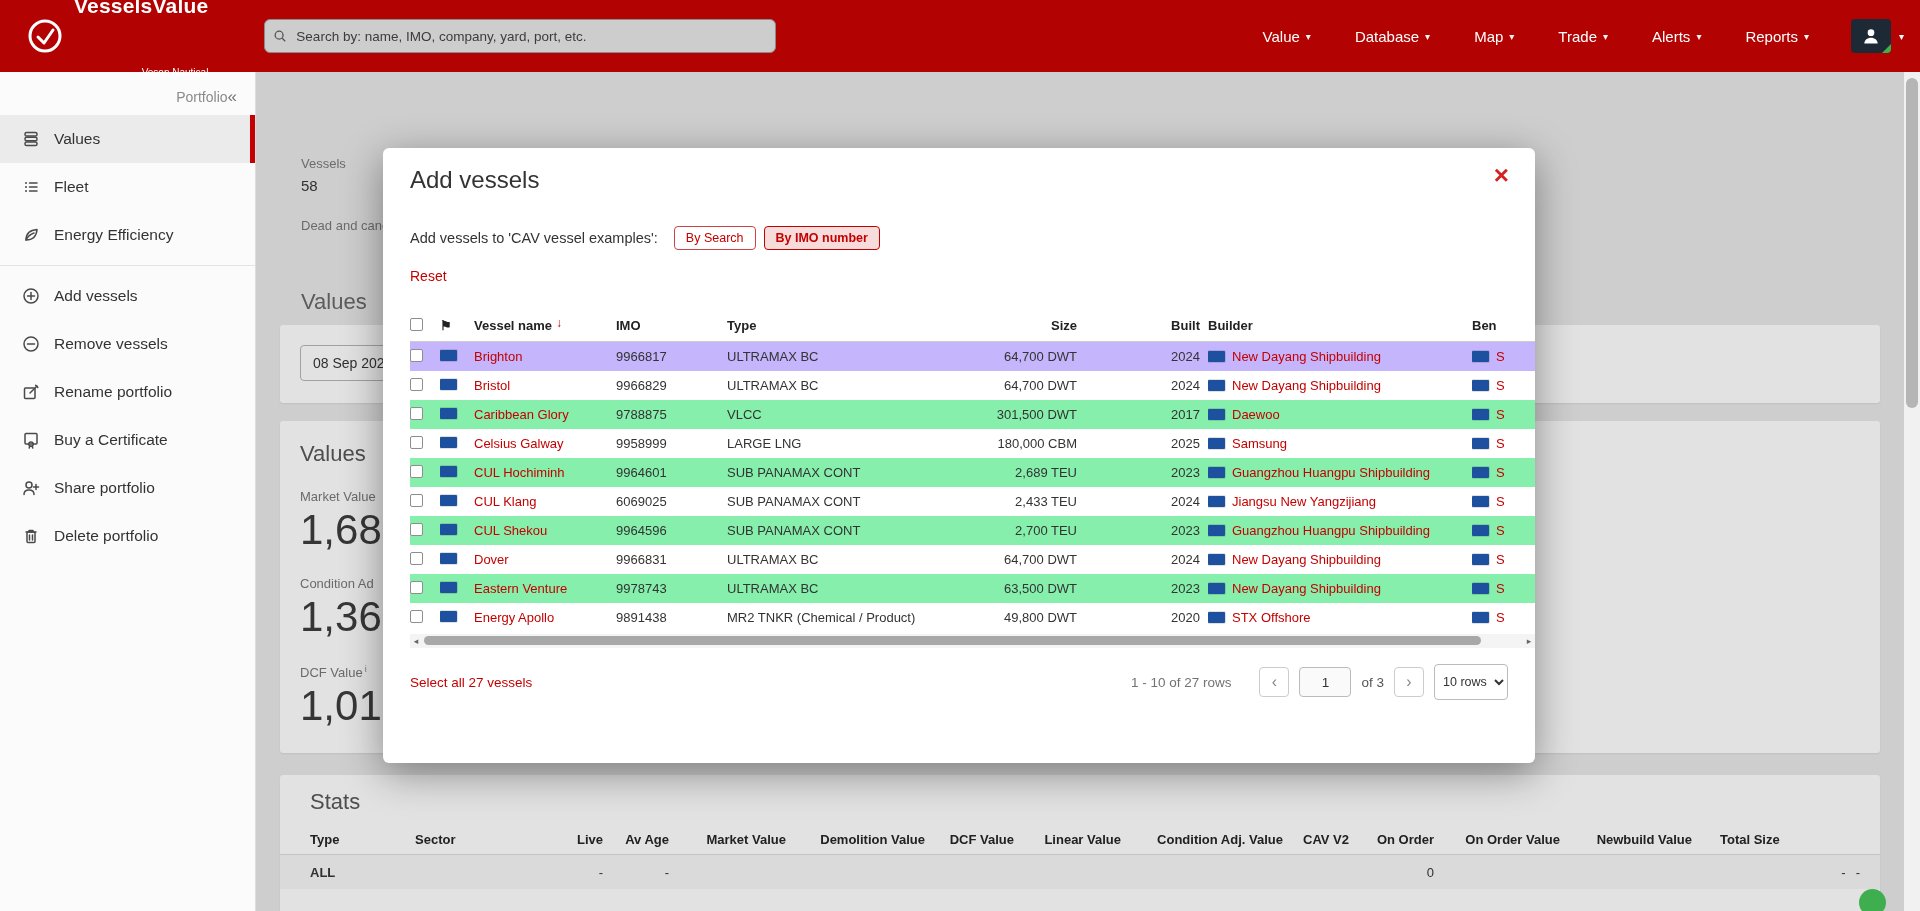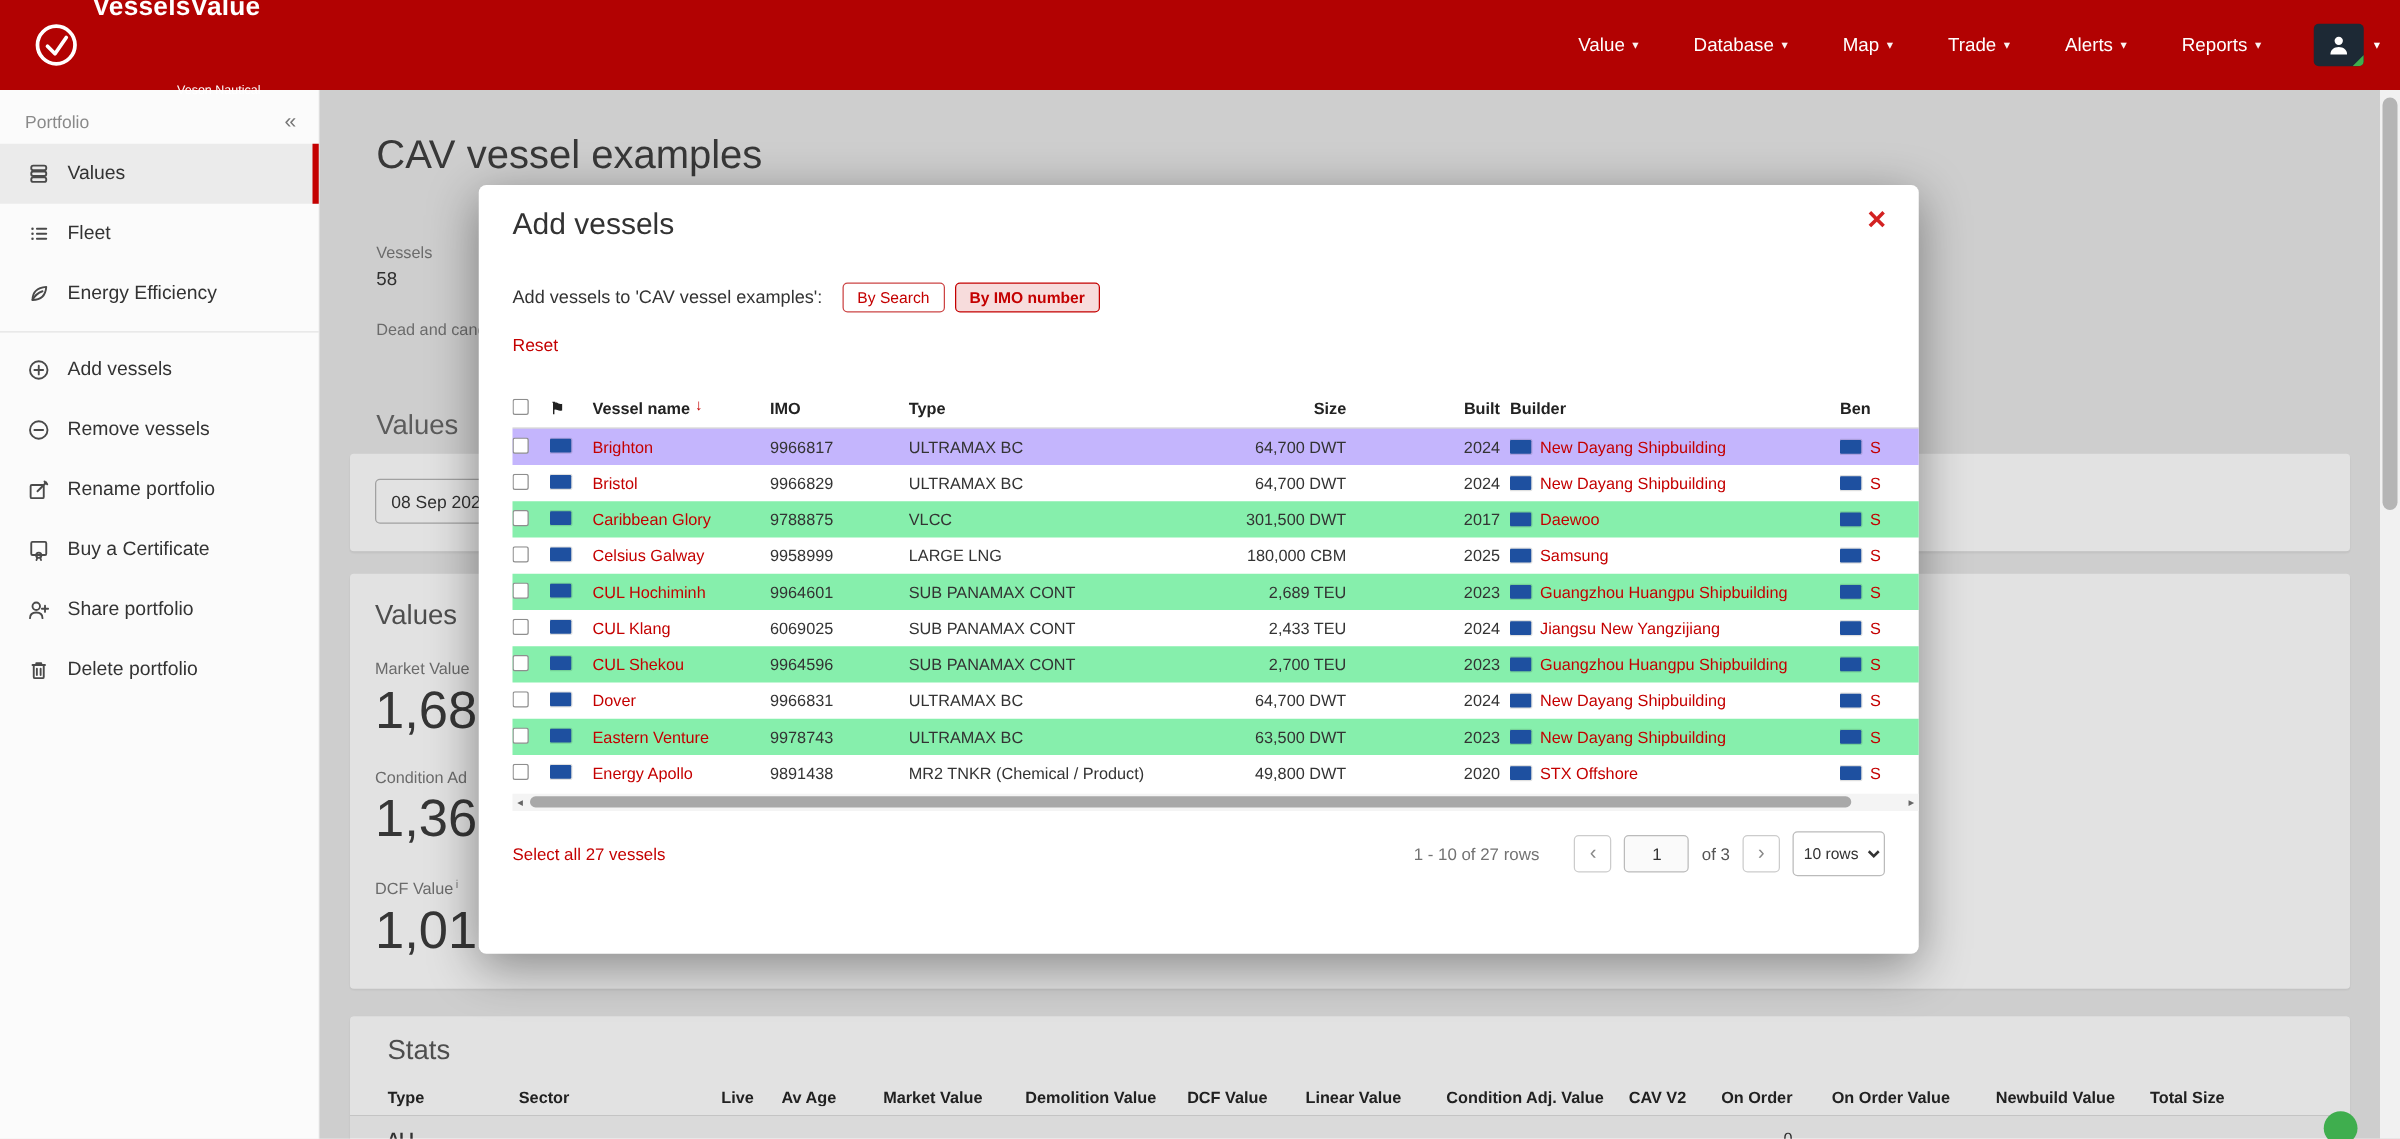--- a/index.html
+++ b/index.html
@@ -17,21 +17,21 @@
   .search-icon{position:absolute;left:9px;top:10px;line-height:0;}
   .nav{margin-left:auto;display:flex;align-items:center;gap:44px;margin-right:42px;}
   .nav-item{color:#fff;font-size:15px;display:flex;align-items:center;gap:6px;cursor:pointer;white-space:nowrap;}
   .nav-item .caret{font-size:10px;opacity:.95;}
   .user-box{position:relative;width:40px;height:34px;background:#1d2935;border-radius:4px;display:flex;align-items:center;justify-content:center;cursor:pointer;overflow:hidden;}
   .user-tri{position:absolute;bottom:0;right:0;width:0;height:0;border-left:9px solid transparent;border-bottom:9px solid #3fae4e;}
   .user-caret{color:#fff;font-size:10px;margin:0 16px 0 8px;}
 
   
   .sidebar{position:absolute;top:72px;left:0;width:256px;bottom:0;background:#fbfbfb;border-right:1px solid #ddd;z-index:150;}
-  .side-head{display:flex;align-items:center;justify-content:space-between;padding:16px 18px 10px 20px;color:#8a8a8a;font-size:14px;}
+  .side-head{display:flex;align-items:center;justify-content:flex-end;padding:16px 18px 10px 20px;color:#8a8a8a;font-size:14px;}
   .collapse{color:#777;font-size:17px;cursor:pointer;line-height:1;}
   .side-item{height:48px;display:flex;align-items:center;gap:14px;padding-left:22px;font-size:15.5px;color:#333;cursor:pointer;position:relative;}
   .side-item.active{background:#ebebeb;}
   .side-item.active::after{content:"";position:absolute;right:0;top:0;bottom:0;width:5px;background:#c40000;}
   .side-divider{border-top:1px solid #e3e3e3;margin:6px 0;}
   .side-icon{width:18px;height:18px;display:inline-flex;flex:0 0 18px;}
   .side-icon svg{stroke:#4a4a4a;fill:none;stroke-width:1.5;stroke-linecap:round;stroke-linejoin:round;}
 
   
   .main{position:absolute;top:72px;left:256px;right:0;bottom:0;background:#e9e9e9;overflow:hidden;}
@@ -112,20 +112,29 @@
   <div class="brand">
     <svg width="38" height="38" viewBox="0 0 38 38">
       <circle cx="19" cy="19" r="15" fill="none" stroke="#fff" stroke-width="3"></circle>
       <path d="M12 20l6 6 9-13" fill="none" stroke="#fff" stroke-width="3" stroke-linecap="round" stroke-linejoin="round"></path>
     </svg>
     <div class="brand-text">
       <div class="brand-name">VesselsValue</div>
       <div class="brand-sub">Veson Nautical</div>
     </div>
   </div>
+  <div class="search">
+    <span class="search-icon">
+      <svg width="14" height="14" viewBox="0 0 16 16">
+          <circle cx="7" cy="7" r="4.5" fill="none" stroke="#555" stroke-width="1.5"></circle>
+          <line x1="10.5" y1="10.5" x2="14" y2="14" stroke="#555" stroke-width="1.5"></line>
+        </svg>
+    </span>
+    <input placeholder="Search by: name, IMO, company, yard, port, etc." style="">
+  </div>
   <nav class="nav">
     <div class="nav-item">
         <span>Value</span>
         <span class="caret">▾</span>
       </div>
     <div class="nav-item">
         <span>Database</span>
         <span class="caret">▾</span>
       </div>
     <div class="nav-item">
@@ -252,21 +261,20 @@
           <line x1="7.5" y1="8" x2="7.5" y2="13"></line>
           <line x1="10.5" y1="8" x2="10.5" y2="13"></line>
         </svg>
       </span>
     <span>Delete portfolio</span>
   </div>
 </div>
 
 <div class="main">
   <div class="content">
-    <h1 class="page-title">CAV vessel examples</h1>
     <div class="summary">
       <div class="sum-label">Vessels</div>
       <div class="sum-value">58</div>
       <div class="sum-note">Dead and canc</div>
     </div>
     <div class="section-title">Values</div>
     <div class="panel date-panel">
       <input class="date-input" value="08 Sep 2025" style="">
     </div>
     <div class="panel values-panel">

